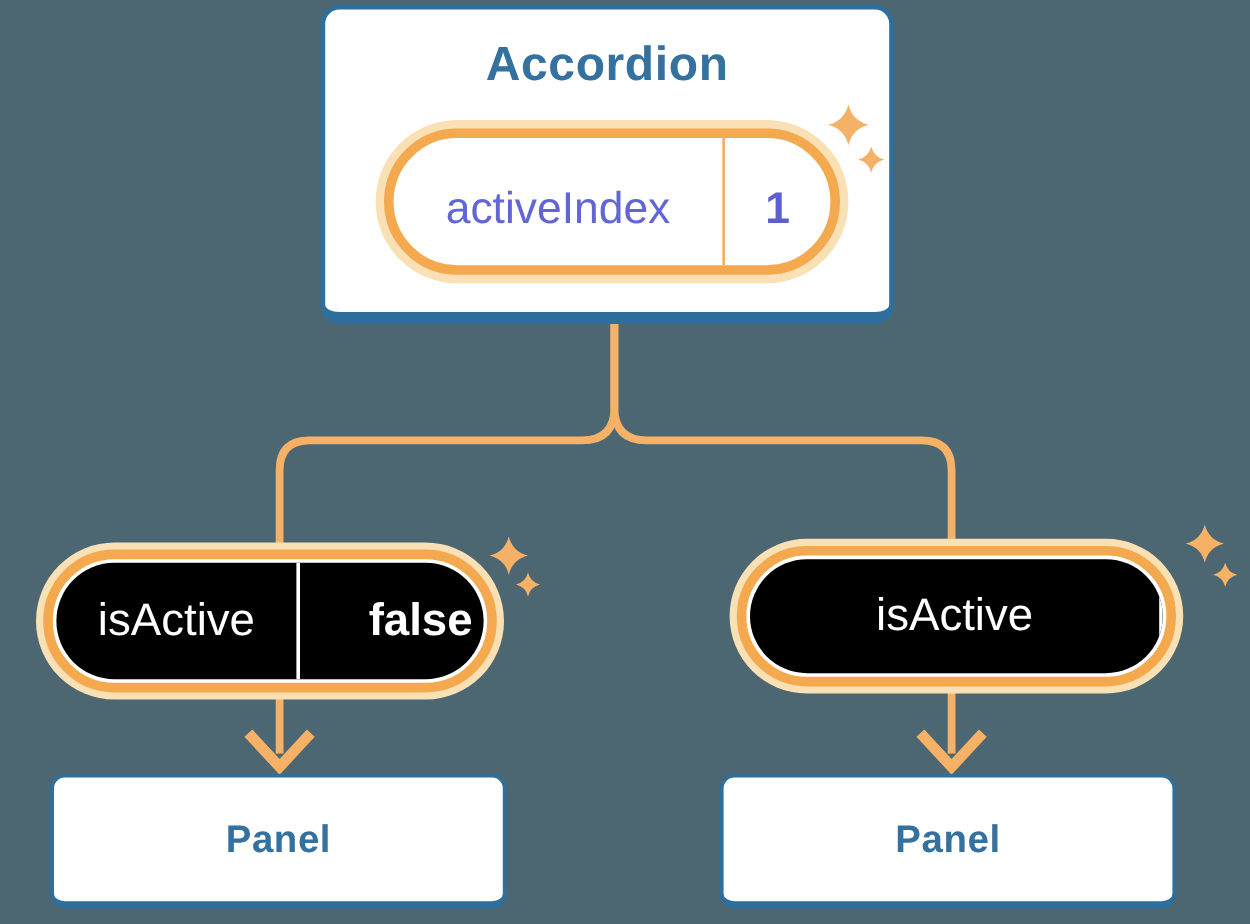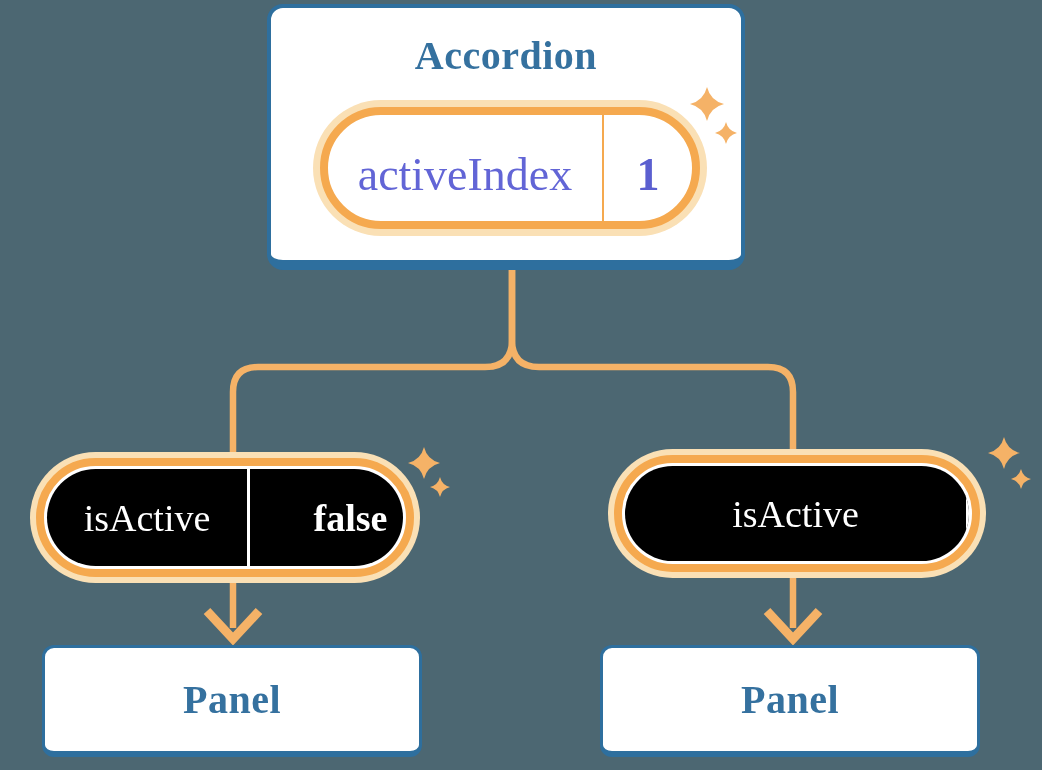--- a/index.html
+++ b/index.html
@@ -2,21 +2,21 @@
 <html><head>
 <meta charset="utf-8">
 <style>
   html, body { margin: 0; padding: 0; background: #4C6772; }
   * { box-sizing: border-box; }
   #canvas {
     position: relative;
     width: 1042px;
     height: 770px;
     background: #4C6772;
-    font-family: Liberation Serif, serif;
+    font-family: Liberation Sans, sans-serif;
     overflow: hidden;
   }
   svg.overlay {
     position: absolute;
     left: 0; top: 0;
     width: 1042px; height: 770px;
     pointer-events: none;
   }
   .z0 { z-index: 0; }
   .z3 { z-index: 3; }
@@ -61,21 +61,21 @@
   
   .state-pill {
     position: absolute;
     left: 42px; top: 92px;
     width: 394px; height: 136px;
   }
   .state-pill .cell {
     display: flex;
     align-items: center;
     justify-content: center;
-    font-size: 46px;
+    font-size: 37px;
     color: #6265D6;
     margin-top: 12px;
   }
   .state-pill .name-cell { flex: 1; }
   .state-pill .value-cell { width: 88px; font-weight: 700; color: #5B5FD0; }
   .sep-orange { width: 2px; background: #F5A94F; }
 
   
   .prop-pill {
     position: absolute;
@@ -116,21 +116,21 @@
     border-bottom-width: 6px;
     border-radius: 12px;
     display: flex;
     align-items: center;
     justify-content: center;
     z-index: 1;
   }
   #panel-left  { left: 42px;  top: 645px; }
   #panel-right { left: 600px; top: 645px; }
   .panel-label {
-    font-size: 40px;
+    font-size: 32px;
     font-weight: 600;
     color: #35719F;
     letter-spacing: 0.5px;
   }
 </style>
 </head>
 <body>
 
 <div id="canvas">
 

